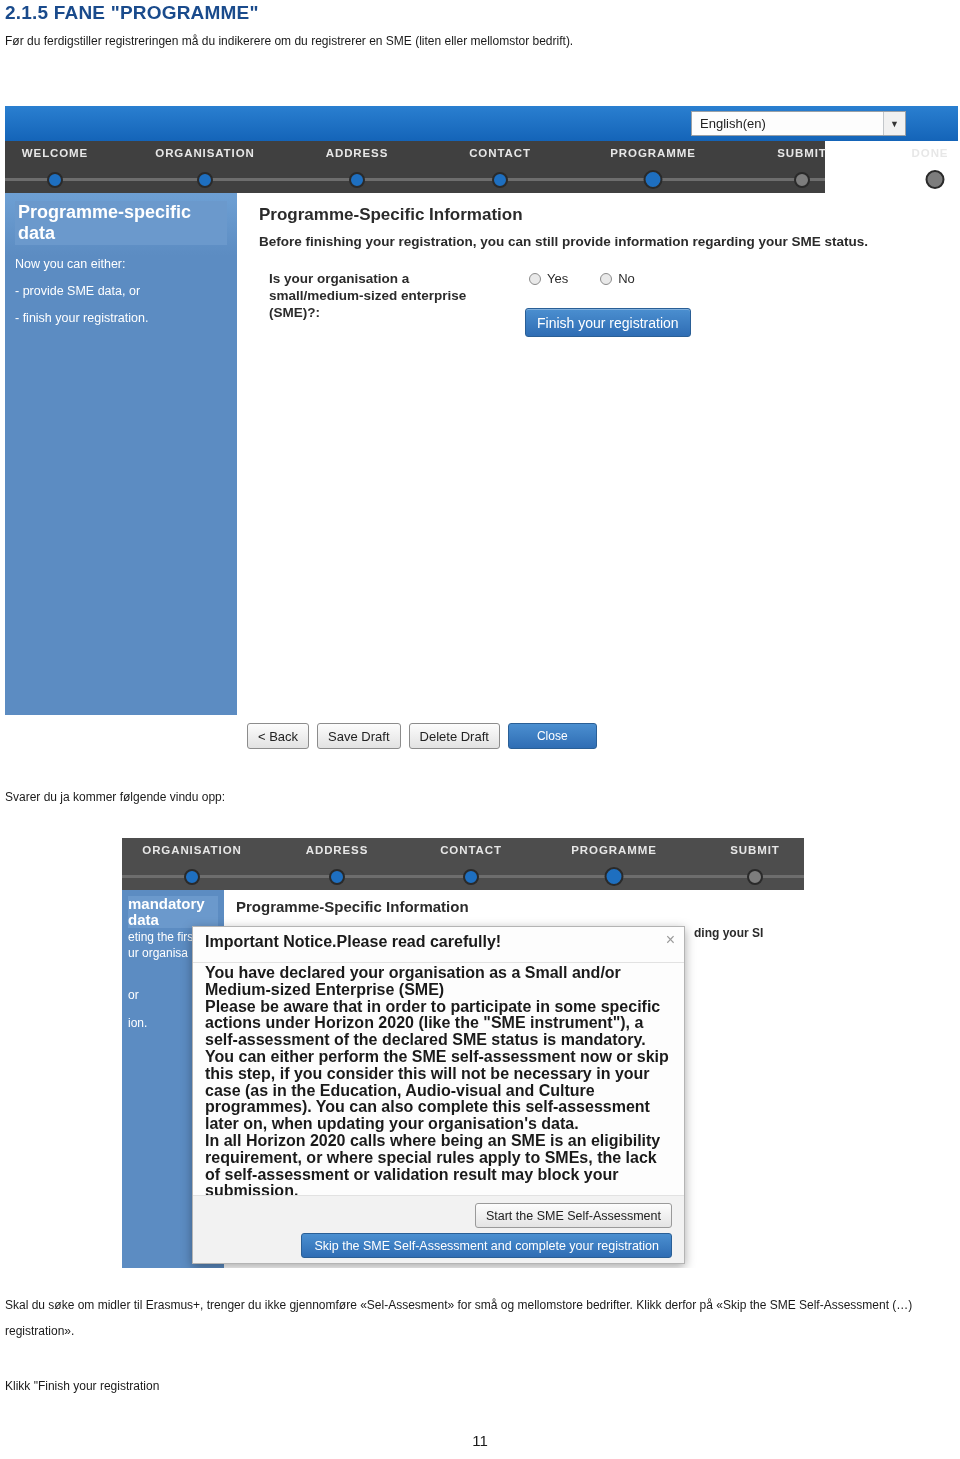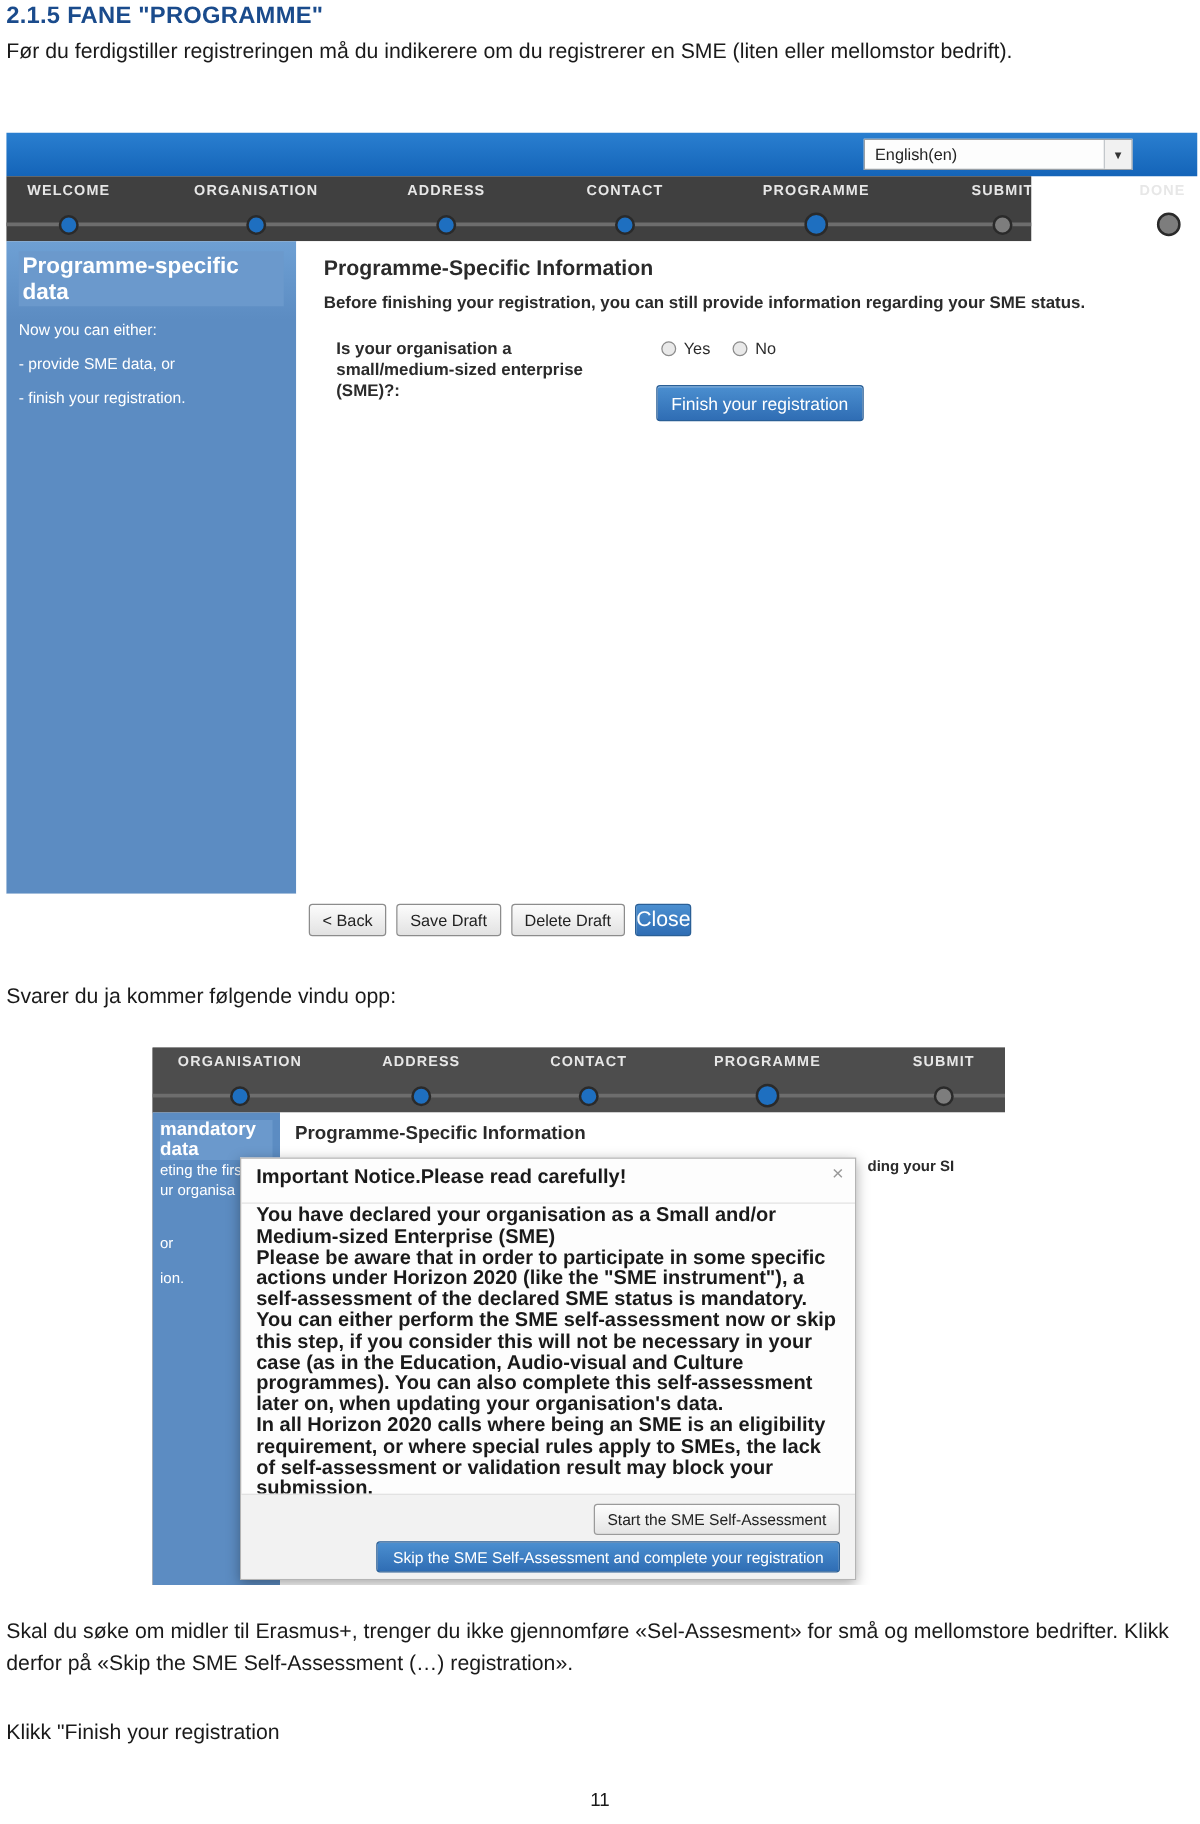--- a/index.html
+++ b/index.html
@@ -21,21 +21,21 @@
     position: absolute;
     left: 5px; top: 2px;
     font-size: 19px;
     font-weight: bold;
     color: #1a4b8c;
     letter-spacing: .2px;
   }
 
   .doc-para {
     position: absolute;
-    font-size: 17px;
+    font-size: 12px;
     line-height: 26px;
     color: #1a1a1a;
   }
   .p-intro { left: 5px; top: 28px; width: 930px; }
 
   
   .shot1 {
     position: absolute;
     left: 5px; top: 106px;
     width: 953px; height: 650px;
@@ -116,21 +116,21 @@
   .rp-sub {
     position: absolute; left: 22px; top: 41px; width: 680px;
     font-size: 13.5px; font-weight: bold; color: #2b2b2b;
   }
   .rp-q {
     position: absolute; left: 32px; top: 77px; width: 230px;
     font-size: 13.5px; color: #2b2b2b; line-height: 17px; font-weight: bold;
   }
   .radio-group {
     position: absolute; left: 292px; top: 78px;
-    display: flex; gap: 18px; align-items: center;
+    display: flex; gap: 32px; align-items: center;
   }
   .radio { display: flex; align-items: center; gap: 6px; font-size: 13px; color: #2b2b2b; }
   .radio .r {
     width: 12px; height: 12px; border-radius: 50%;
     border: 1px solid #8c8c8c; background: #e9e9e9;
     display: inline-block;
   }
   .btn {
     display: inline-flex; align-items: center; justify-content: center;
     font-size: 13px; border: 1px solid #2a5f96;
@@ -148,21 +148,21 @@
   .btn-grey {
     display: inline-flex; align-items: center; justify-content: center;
     font-size: 13px; height: 26px; padding: 0 10px;
     border: 1px solid #8c8c8c; border-radius: 3px;
     background: linear-gradient(#fcfcfc,#e2e2e2);
     color: #222;
   }
   .bb-row { position: absolute; left: 242px; top: 8px; display: flex; gap: 8px; }
   .btn-blue-sm {
     display: inline-flex; align-items: center; justify-content: center;
-    font-size: 17px; height: 26px; padding: 0 0;
+    font-size: 12px; height: 26px; padding: 0 28px;
     border: 1px solid #2a5f96; border-radius: 3px;
     background: linear-gradient(#4b8fd0, #2f6db4); color: #fff;
   }
 
   
   .cap1 { left: 5px; top: 784px; width: 930px; }
 
   
   .shot2 {
     position: absolute;

